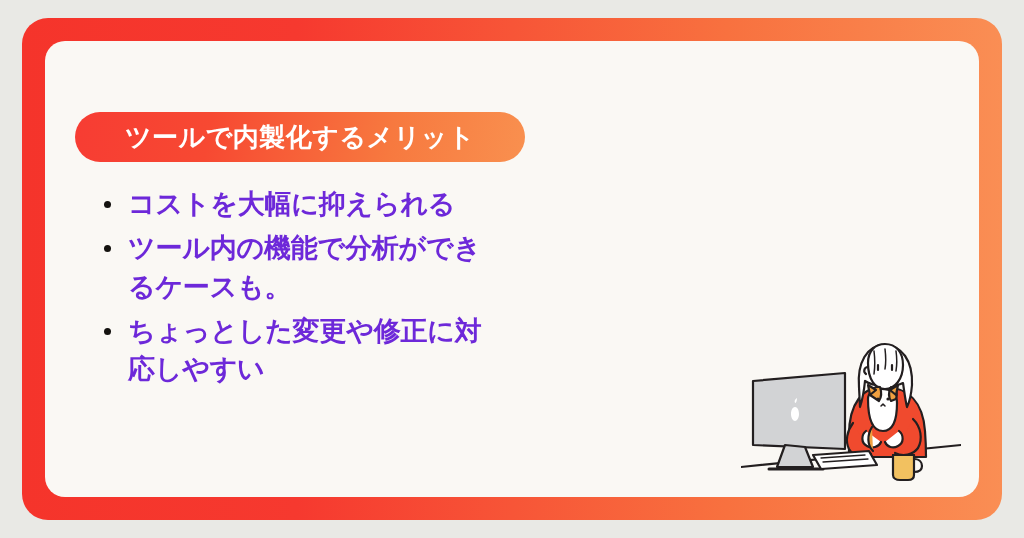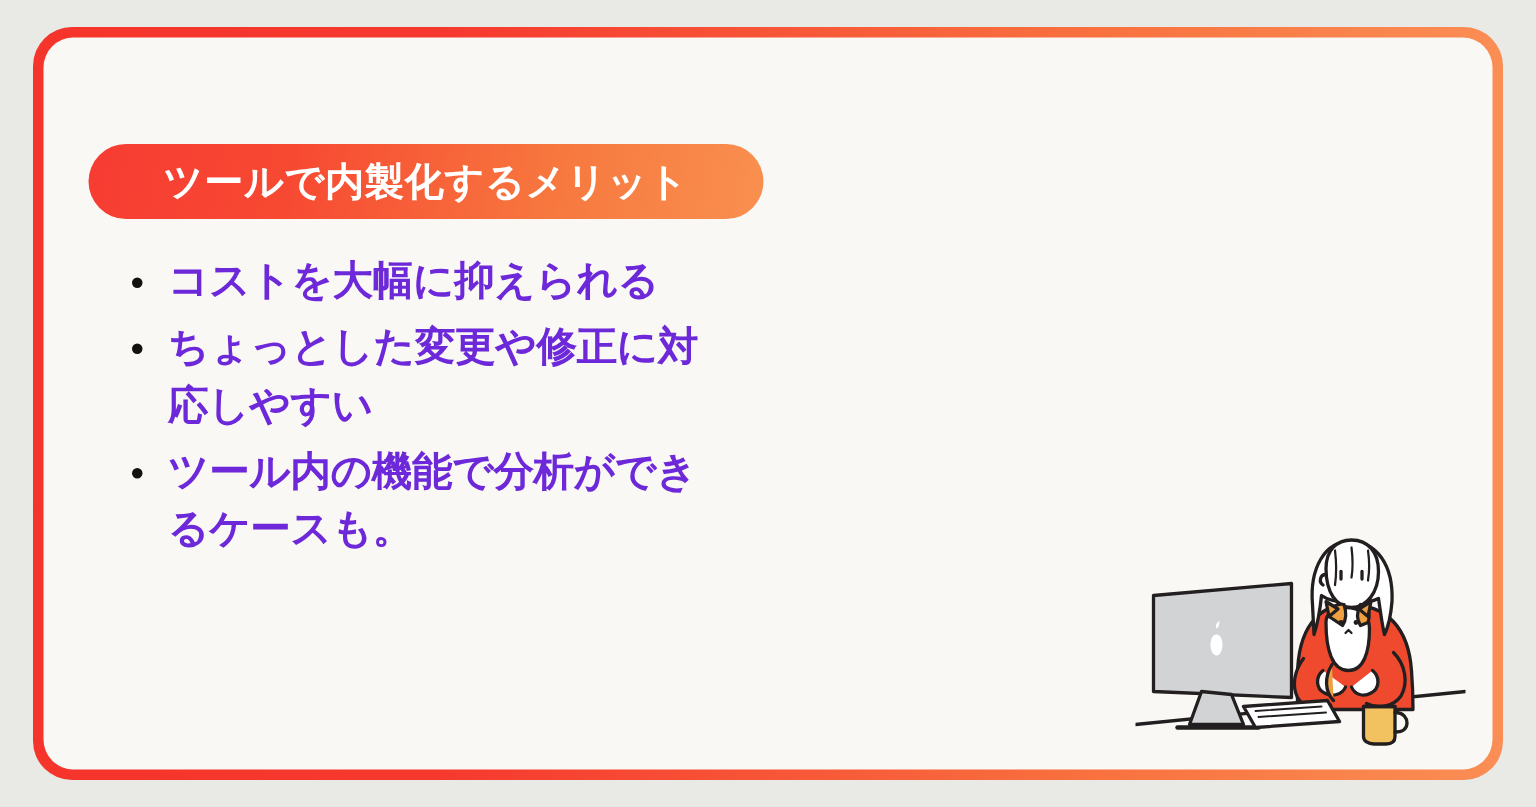--- a/index.html
+++ b/index.html
@@ -26,21 +26,21 @@
   
   .card-frame {
     position: absolute;
     left: 22px;
     top: 18px;
     width: 980px;
     height: 502px;
     box-sizing: border-box;
     border-radius: 26px;
     background: linear-gradient(90deg, #f5342b 0%, #f6392f 28%, #f8713f 72%, #fa8e54 100%);
-    padding: 7px;
+    padding: 23px;
   }
 
   .card-inner {
     position: relative;
     width: 100%;
     height: 100%;
     box-sizing: border-box;
     border-radius: 20px;
     background: #faf8f4;
     overflow: hidden;
@@ -141,22 +141,22 @@
 <div class="stage">
   <div class="card-frame">
     <div class="card-inner">
 
       <div class="columns">
 
         <div class="col col-left">
           <div class="badge badge-merit">ツールで内製化するメリット</div>
           <ul class="bullet-list">
             <li>コストを大幅に抑えられる</li>
+            <li>ツール内の機能で分析ができるケースも。</li>
             <li>ちょっとした変更や修正に対応しやすい</li>
-            <li>ツール内の機能で分析ができるケースも。</li>
           </ul>
         </div>
 
         <div class="col col-right">
         </div>
 
       </div>
 
       <div class="illustration">
         <svg viewBox="0 0 220 160" xmlns="http://www.w3.org/2000/svg">

